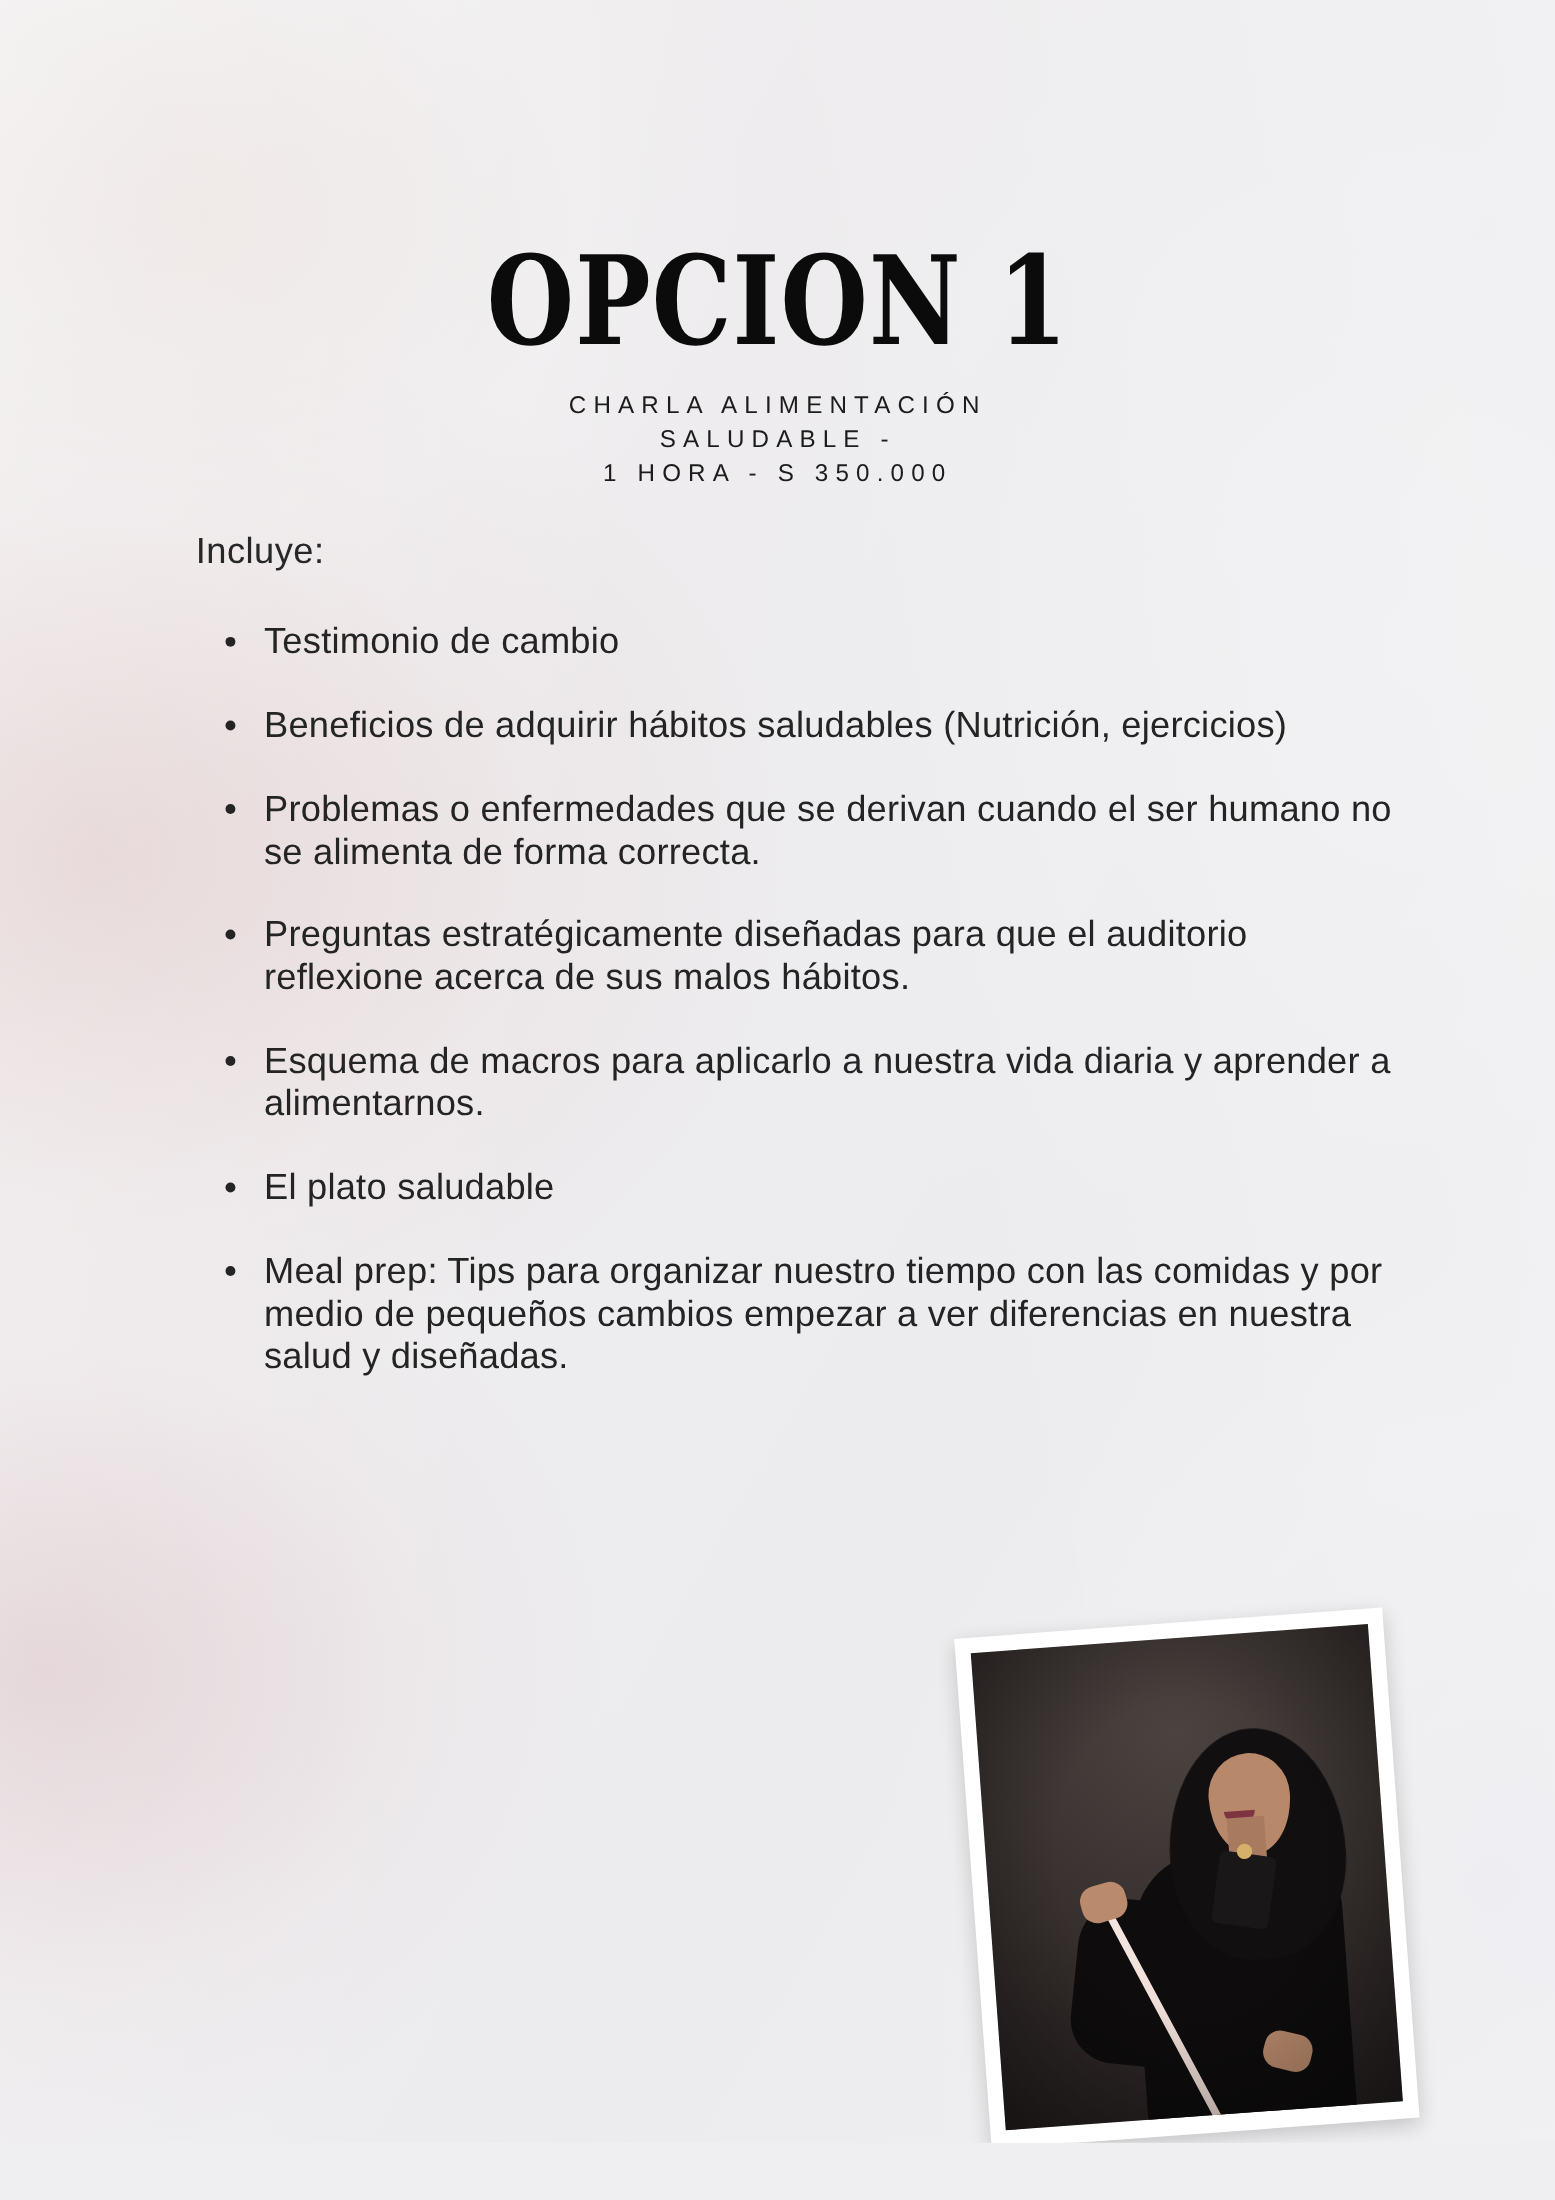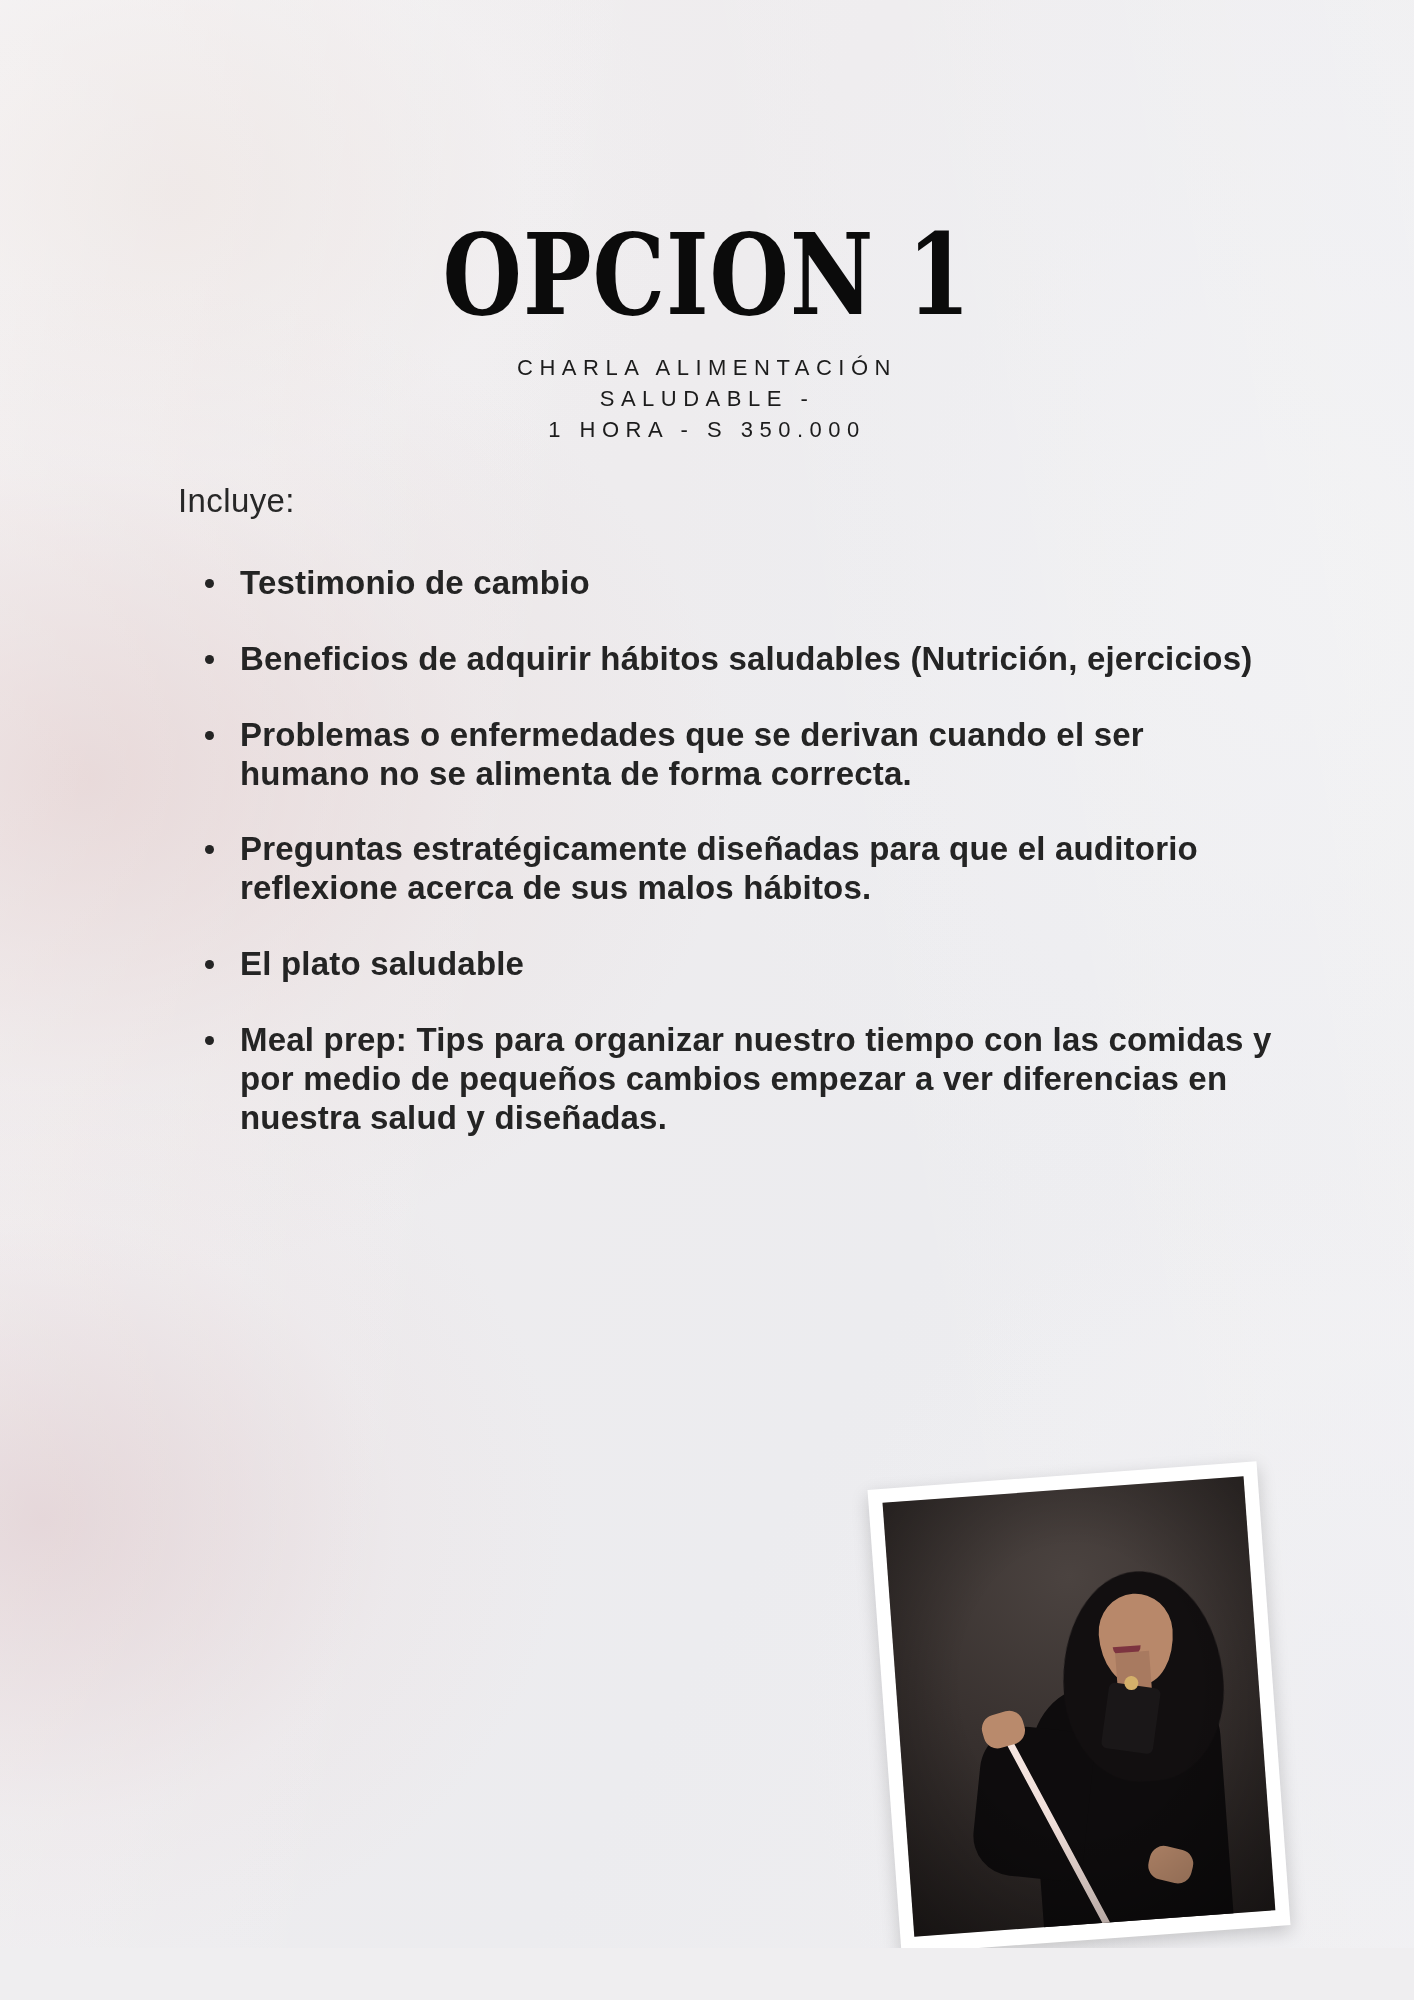--- a/index.html
+++ b/index.html
@@ -79,21 +79,20 @@
     letter-spacing: 0.4px;
   }
 
   ul.bullets {
     margin: 0;
     padding: 0;
     list-style: none;
     padding-left: 205px;
     padding-right: 140px;
     padding-top: 44px;
-    font-weight: bold;
   }
 
   ul.bullets li {
     position: relative;
     font-size: 33px;
     line-height: 1.18;
     color: #242424;
     margin-bottom: 37px;
     padding-left: 35px;
     letter-spacing: 0.2px;
@@ -269,20 +268,24 @@
         <span class="dot"></span>
         <span>Beneficios de adquirir hábitos saludables (Nutrición, ejercicios)</span>
       </li>
       <li>
         <span class="dot"></span>
         <span>Problemas o enfermedades que se derivan cuando el ser humano no se alimenta de forma correcta.</span>
       </li>
       <li>
         <span class="dot"></span>
         <span>Preguntas estratégicamente diseñadas para que el auditorio reflexione acerca de sus  malos hábitos.</span>
+      </li>
+      <li>
+        <span class="dot"></span>
+        <span>Esquema de macros para aplicarlo a nuestra vida diaria y aprender a alimentarnos.</span>
       </li>
       <li>
         <span class="dot"></span>
         <span>El plato saludable</span>
       </li>
       <li>
         <span class="dot"></span>
         <span>Meal prep: Tips para organizar nuestro tiempo con las comidas y por medio de pequeños cambios empezar a ver diferencias en nuestra salud y diseñadas.</span>
       </li>
     </ul>

